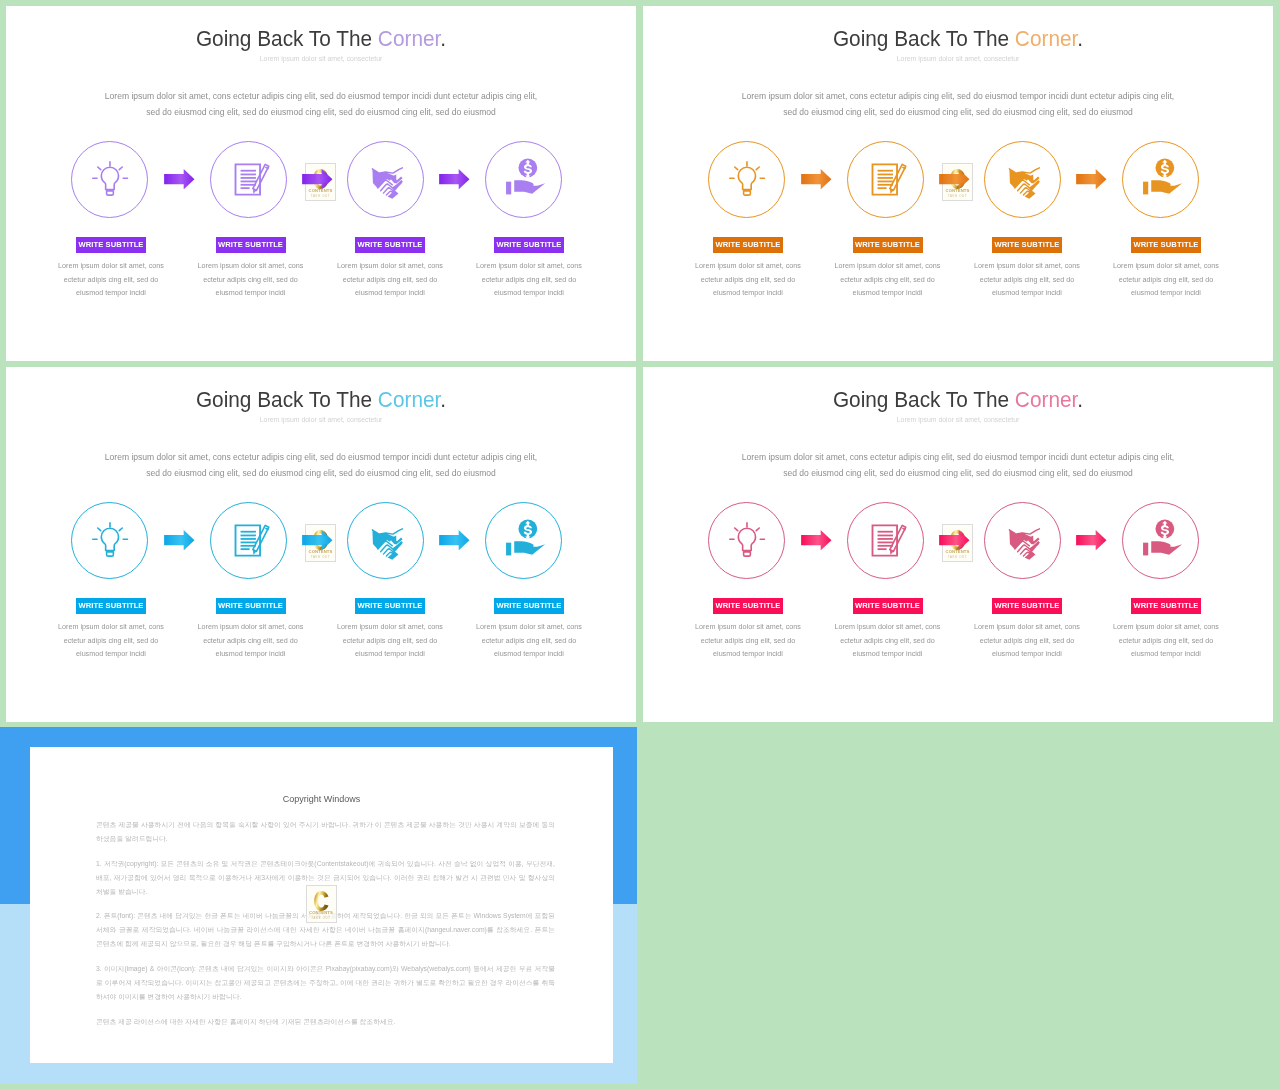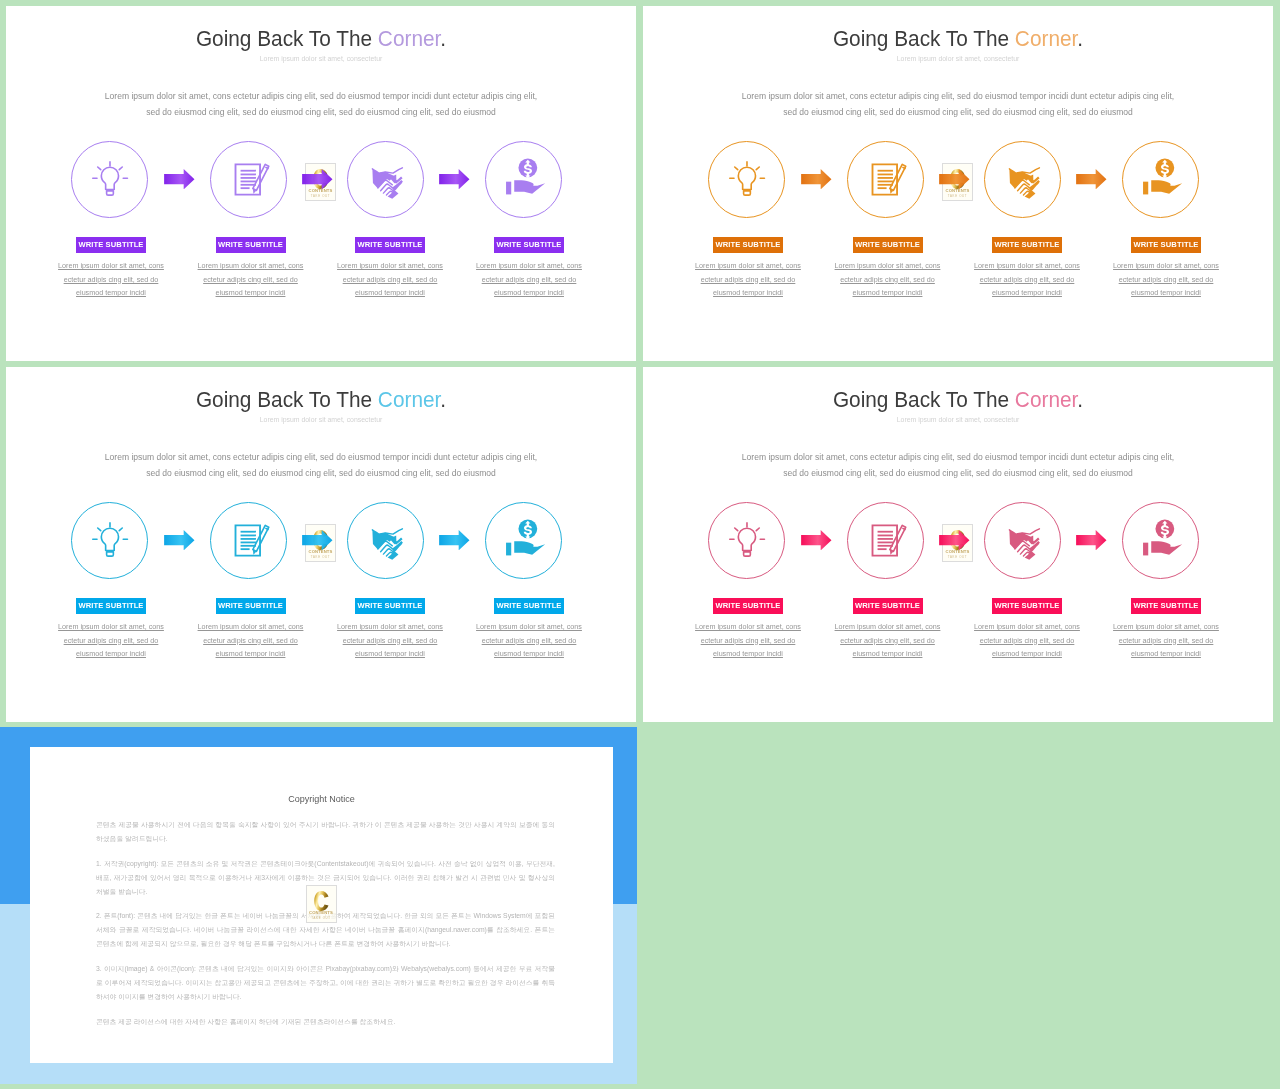--- a/index.html
+++ b/index.html
@@ -32,21 +32,21 @@
   .wmC{position:absolute;left:8px;top:5px;width:15px;height:22px;}
   .wmN{position:absolute;left:0;width:100%;top:26.3px;text-align:center;font-size:4.2px;
        font-weight:700;color:#c5a864;letter-spacing:0.1px;line-height:1;}
   .wmS{position:absolute;left:0;width:100%;top:32.3px;text-align:center;font-size:2.8px;
        color:#cfb985;letter-spacing:0.7px;line-height:1;}
 
   .badge{position:absolute;top:231px;height:16px;line-height:16.5px;width:70px;
          text-align:center;color:#fff;font-size:7.6px;font-weight:700;letter-spacing:0.1px;}
   .desc{position:absolute;top:253px;width:152px;text-align:center;
         font-size:7.2px;line-height:13.6px;color:#969696;}
-  .desc span{display:block;text-decoration:underline;}
+  .desc span{display:block;}
 
   .sl5{position:absolute;left:0;top:727px;width:637px;height:357px;overflow:hidden;}
   .band-top{position:absolute;left:0;top:0;width:637px;height:177px;}
   .band-bot{position:absolute;left:0;top:177px;width:637px;height:180px;}
   .paper{position:absolute;left:30px;top:20px;width:583px;height:316px;background:#fff;}
   .cp-h1{position:absolute;left:0;width:583px;top:33px;text-align:center;
          font-size:11.2px;font-weight:700;color:#4a4a4a;line-height:1;}
   .cp-h2{position:absolute;left:0;width:583px;top:48px;text-align:center;
          font-size:9.0px;color:#5a5a5a;line-height:1;}
   .cp-body{position:absolute;left:66px;top:71px;width:459px;}
@@ -586,21 +586,21 @@
       <div class="desc" style="left:447px">
         <span>Lorem ipsum dolor sit amet, cons</span> 
         <span>ectetur  adipis cing elit, sed do</span> 
         <span>eiusmod tempor  incidi</span>
       </div>
     </div>
     <div class="sl5">
       <div class="band-top" style="background:#3f9ff0"></div>
       <div class="band-bot" style="background:#b5def8"></div>
       <div class="paper">
-        <div class="cp-h2">Copyright Notice</div>
+        <div class="cp-h2">Copyright Windows</div>
         <div class="cp-body">
           <p class="cp-p">콘텐츠 제공물 사용하시기 전에 다음의 항목을 숙지할 사항이 있어 주시기 바랍니다. 귀하가 이 콘텐츠 제공물 사용하는 것만 사용시 계약의 보증에 동의하셨음을 알려드립니다.</p>
           <p class="cp-p">1. 저작권(copyright): 모든 콘텐츠의 소유 및 저작권은 콘텐츠테이크아웃(Contentstakeout)에 귀속되어 있습니다. 사전 승낙 없이 상업적 이용, 무단전재, 배포, 재가공함에 있어서 영리 목적으로 이용하거나 제3자에게 이용하는 것은 금지되어 있습니다. 이러한 권리 침해가 발견 시 관련법 민사 및 형사상의 처벌을 받습니다.</p>
           <p class="cp-p">2. 폰트(font): 콘텐츠 내에 담겨있는 한글 폰트는 네이버 나눔글꼴의 서체를 사용하여 제작되었습니다. 한글 외의 모든 폰트는 Windows System에 포함된 서체와 글꼴로 제작되었습니다. 네이버 나눔글꼴 라이선스에 대한 자세한 사항은 네이버 나눔글꼴 홈페이지(hangeul.naver.com)를 참조하세요. 폰트는 콘텐츠에 함께 제공되지 않으므로, 필요한 경우 해당 폰트를 구입하시거나 다른 폰트로 변경하여 사용하시기 바랍니다.</p>
           <p class="cp-p">3. 이미지(image) &amp; 아이콘(icon): 콘텐츠 내에 담겨있는 이미지와 아이콘은 Pixabay(pixabay.com)와 Webalys(webalys.com) 등에서 제공한 무료 저작물로 이루어져 제작되었습니다. 이미지는 참고용만 제공되고 콘텐츠에는 주장하고, 이에 대한 권리는 귀하가 별도로 확인하고 필요한 경우 라이선스를 취득하셔야 이미지를 변경하여 사용하시기 바랍니다.</p>
           <p class="cp-p">콘텐츠 제공 라이선스에 대한 자세한 사항은 홈페이지 하단에 기재된 콘텐츠라이선스를 참조하세요.</p>
         </div>
         <div class="cp-wm">
           <div class="wmbox"></div>
           <div class="wmC"><svg viewBox="0 0 32 44" width="15" height="22">

